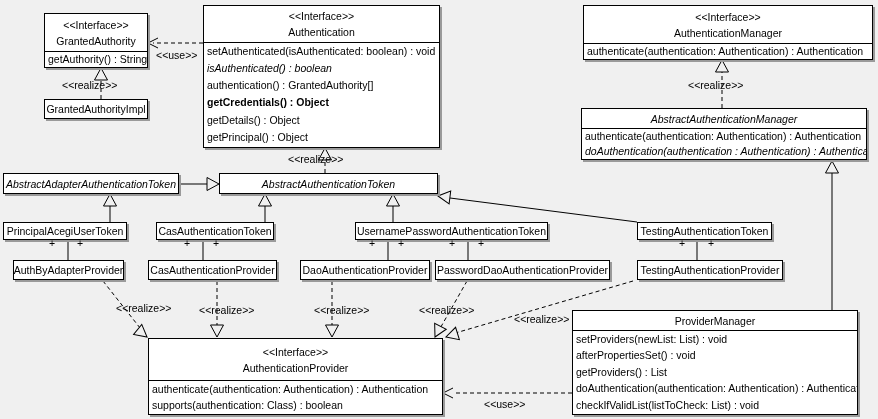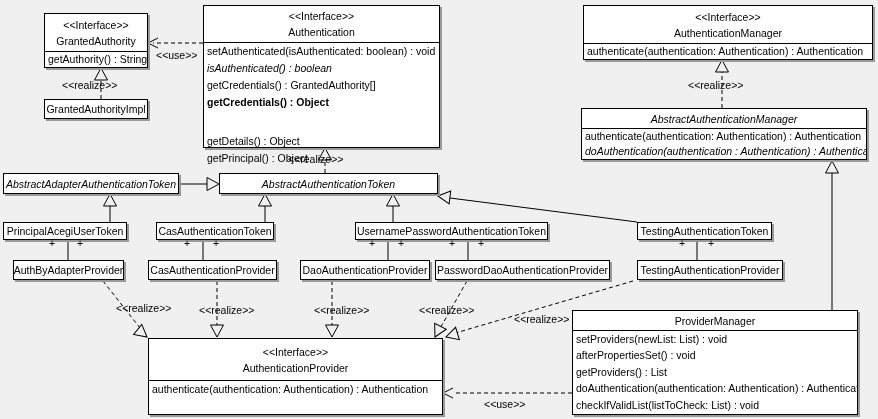--- a/index.html
+++ b/index.html
@@ -118,23 +118,23 @@
       </div>
     </div>
     <div class="cls" style="left: 203px; top: 5px; width: 237px; height: 143px;">
       <div class="head sep" style="height: 37px;">
         <div class="stereo">&lt;&lt;Interface&gt;&gt;</div>
         <div class="cname">Authentication</div>
       </div>
       <div class="methods">
         <div class="m" style="height: 17.1667px; line-height: 17.1667px;">setAuthenticated(isAuthenticated: boolean) : void</div>
         <div class="m" style="height: 17.1667px; line-height: 17.1667px; font-style: italic;">isAuthenticated() : boolean</div>
-        <div class="m" style="height: 17.1667px; line-height: 17.1667px;">getCredentials() : GrantedAuthority[]</div>
+        <div class="m" style="height: 17.1667px; line-height: 17.1667px;">authentication() : GrantedAuthority[]</div>
         <div class="m" style="height: 17.1667px; line-height: 17.1667px; font-weight: bold;">getCredentials() : Object</div>
-        <div class="m" style="height: 17.1667px; line-height: 17.1667px; margin-top: 21px;">getDetails() : Object</div>
+        <div class="m" style="height: 17.1667px; line-height: 17.1667px;">getDetails() : Object</div>
         <div class="m" style="height: 17.1667px; line-height: 17.1667px;">getPrincipal() : Object</div>
       </div>
     </div>
     <div class="cls" style="left: 583px; top: 5px; width: 290px; height: 55px;">
       <div class="head sep" style="height: 38px;">
         <div class="stereo">&lt;&lt;Interface&gt;&gt;</div>
         <div class="cname">AuthenticationManager</div>
       </div>
       <div class="methods">
         <div class="m" style="height: 14px; line-height: 14px;">authenticate(authentication: Authentication) : Authentication</div>
@@ -204,20 +204,21 @@
         <div class="cname">TestingAuthenticationProvider</div>
       </div>
     </div>
     <div class="cls" style="left: 148px; top: 338px; width: 295px; height: 77px;">
       <div class="head sep" style="height: 42px;">
         <div class="stereo">&lt;&lt;Interface&gt;&gt;</div>
         <div class="cname">AuthenticationProvider</div>
       </div>
       <div class="methods">
         <div class="m" style="height: 16px; line-height: 16px;">authenticate(authentication: Authentication) : Authentication</div>
+        <div class="m" style="height: 16px; line-height: 16px;">supports(authentication: Class) : boolean</div>
       </div>
     </div>
     <div class="cls" style="left: 572px; top: 310px; width: 286px; height: 105px;">
       <div class="head sep" style="height: 20px;">
         <div class="cname">ProviderManager</div>
       </div>
       <div class="methods">
         <div class="m" style="height: 16.4px; line-height: 16.4px;">setProviders(newList: List) : void</div>
         <div class="m" style="height: 16.4px; line-height: 16.4px;">afterPropertiesSet() : void</div>
         <div class="m" style="height: 16.4px; line-height: 16.4px;">getProviders() : List</div>

